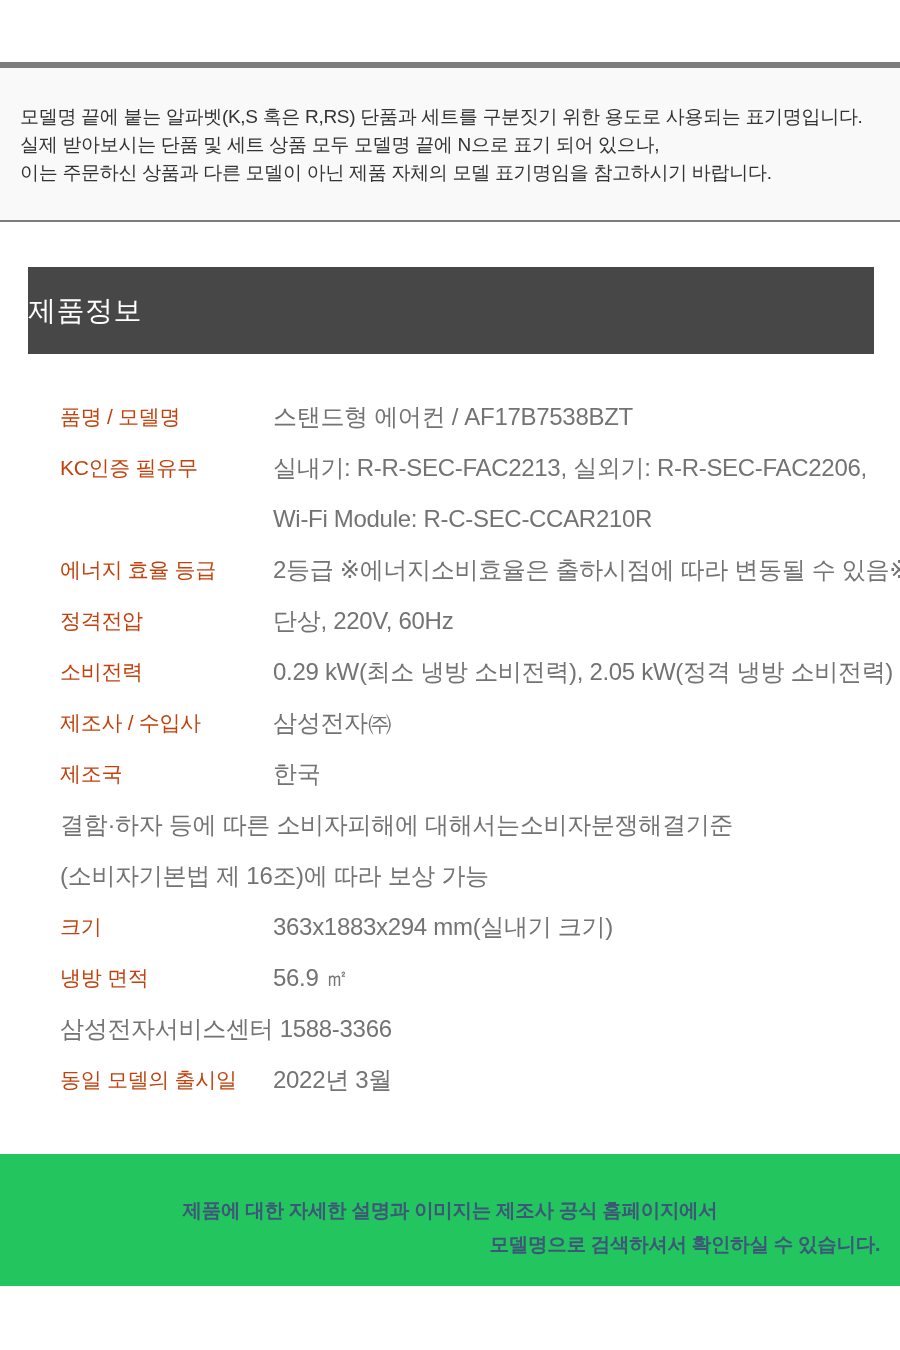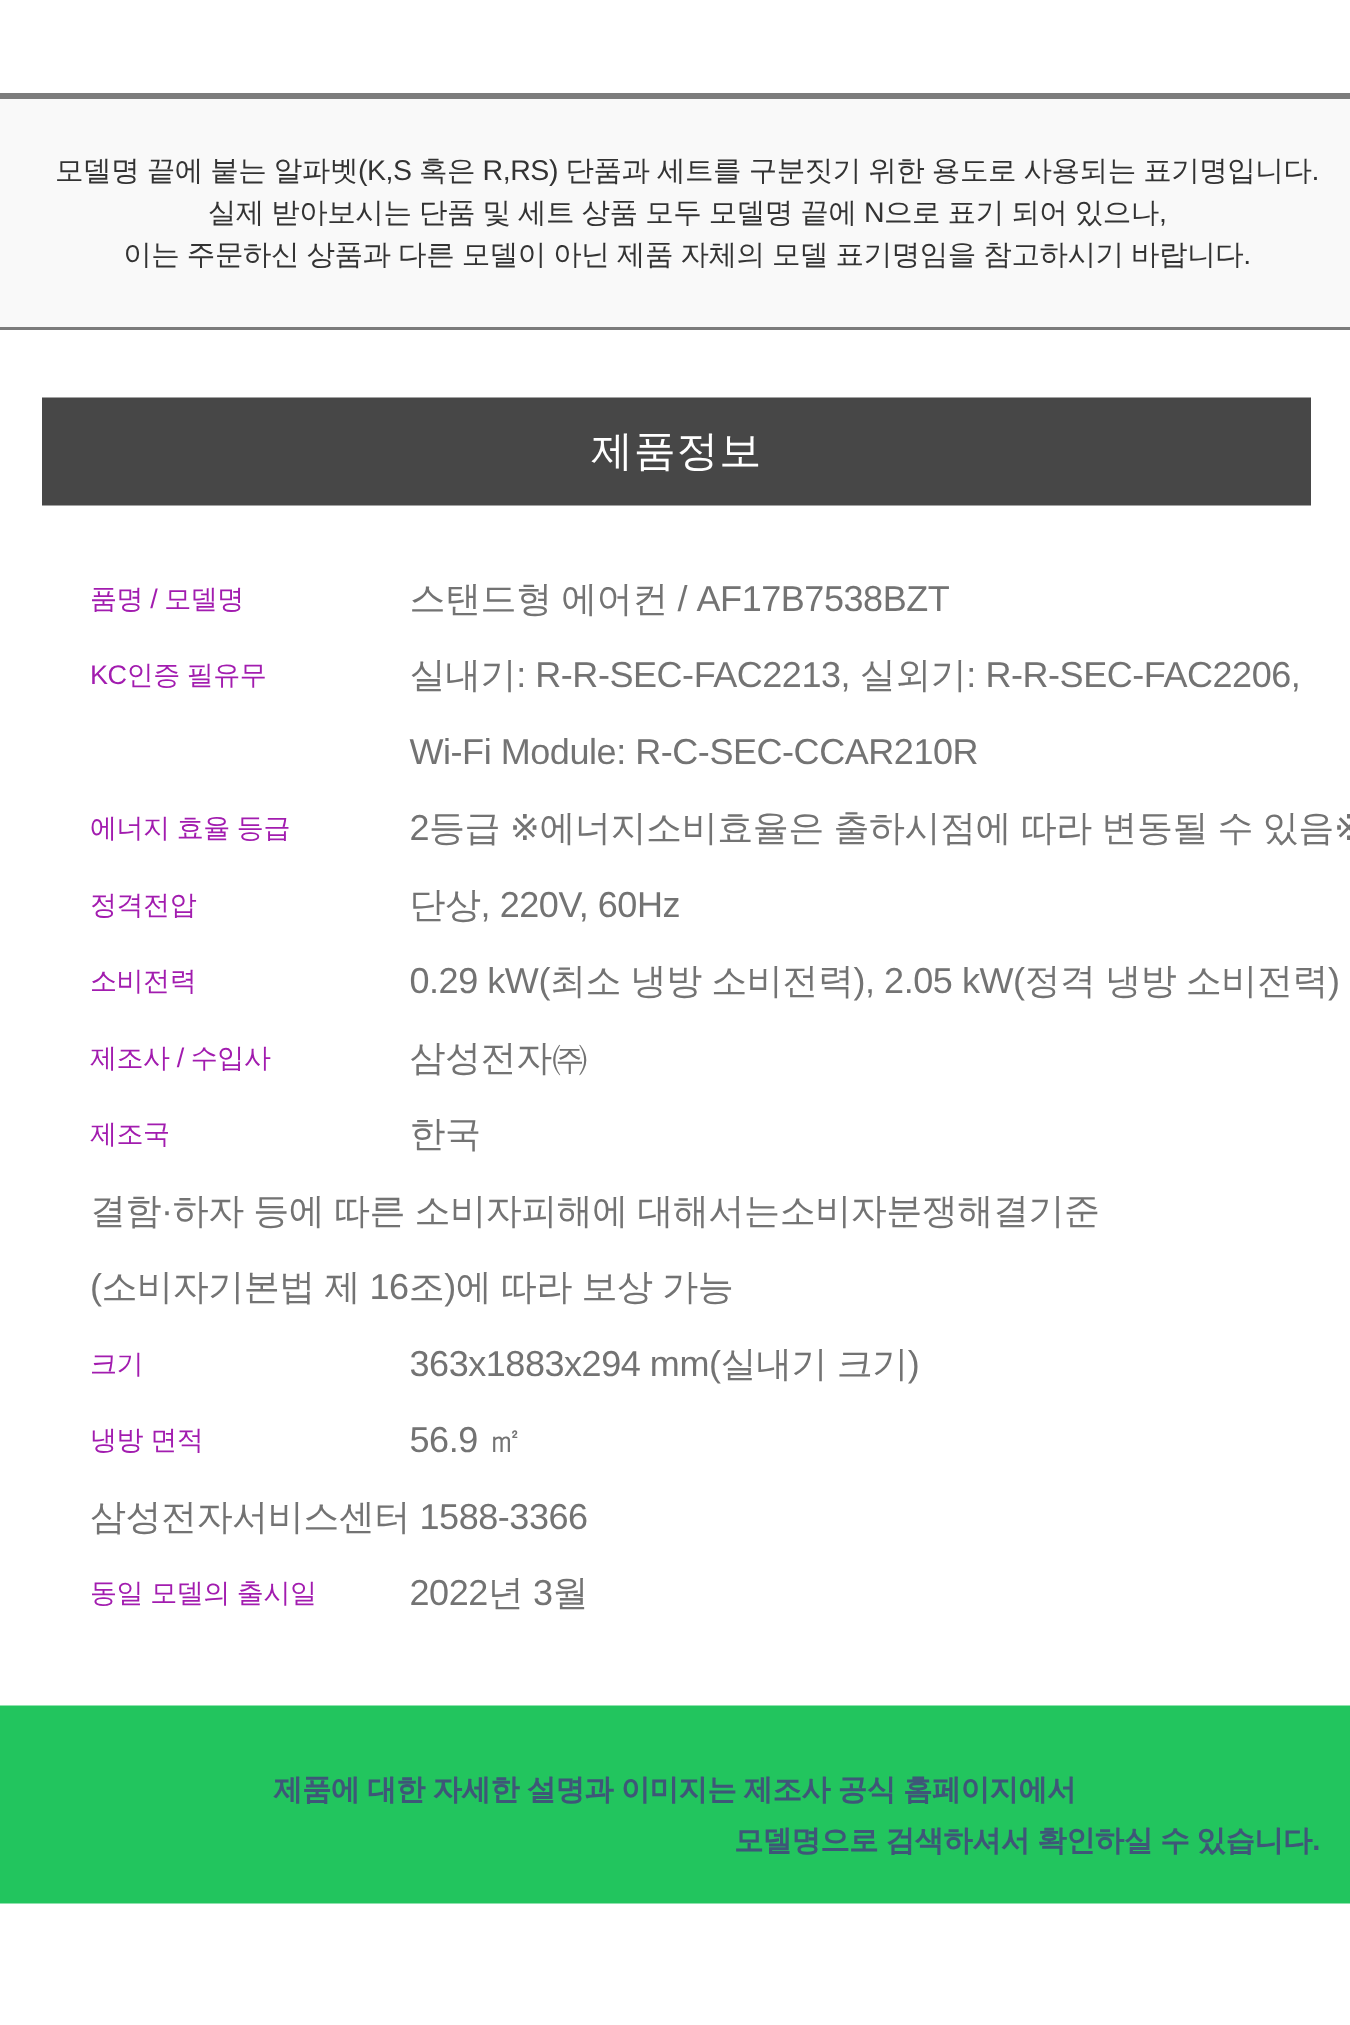--- a/index.html
+++ b/index.html
@@ -9,61 +9,59 @@
     font-family: "Liberation Sans", "DejaVu Sans", sans-serif;
   }
   body { height: 1350px; overflow: hidden; }
   .page { width: 900px; height: 1350px; position: relative; }
 
   
   .notice-top {
     margin-top: 62px;
     width: 100%;
     background: #f9f9f9;
-    border-top: 4px solid #15803d;
+    border-top: 6px solid #15803d;
     border-bottom: 2px solid #7c7c7c;
     padding: 35px 4px 33px 20px;
-    text-align: center;
   }
   .notice-top p {
     font-size: 19px;
     line-height: 28px;
     color: #333333;
     letter-spacing: -0.3px;
   }
 
   
   .section-header {
     margin: 45px 26px 0 28px;
-    height: 72px;
+    height: 87px;
     background: #474747;
     display: flex;
     align-items: center;
-    justify-content: center;
   }
   .section-header h2 {
     color: #ffffff;
     font-size: 28px;
     font-weight: 500;
     letter-spacing: 0.5px;
   }
 
   
   .spec-table {
     margin: 37px 50px 0 60px;
   }
   .spec-row {
     display: flex;
     align-items: flex-start;
   }
   .spec-label {
     flex: 0 0 213px;
-    font-size: 18px;
+    font-size: 21px;
     line-height: 51px;
-    color: #a21caf;
+    color: #c2410c;
     letter-spacing: -0.3px;
   }
   .spec-value { flex: 1; }
   .spec-value-line {
     font-size: 24px;
     line-height: 51px;
     color: #737373;
     letter-spacing: -0.3px;
     white-space: nowrap;
   }

